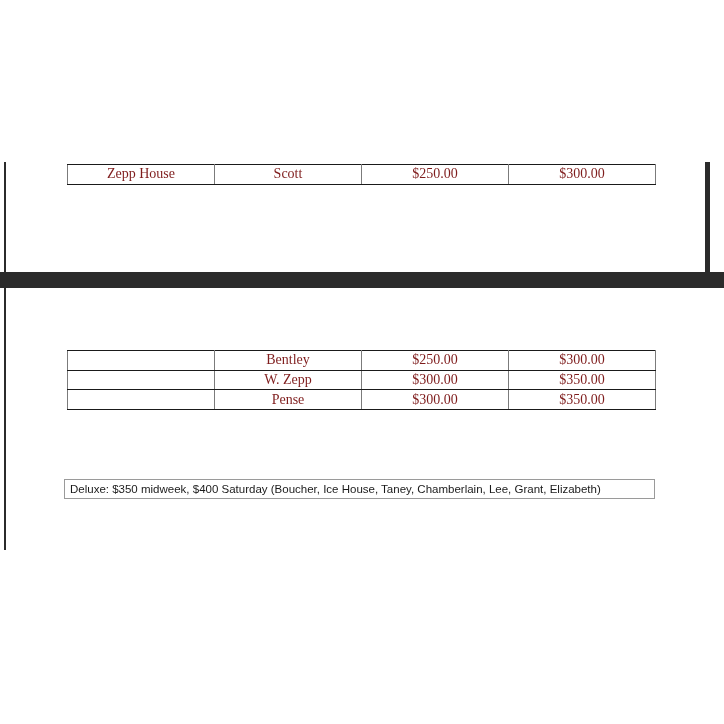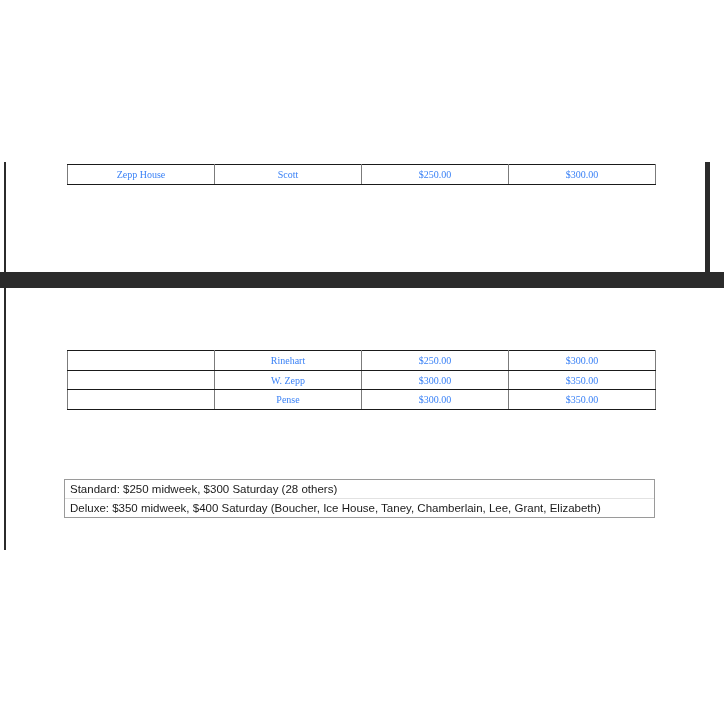--- a/index.html
+++ b/index.html
@@ -48,22 +48,22 @@
     height: 16px;
     background: #2b2b2b;
   }
 
   
   .rate-table {
     position: absolute;
     border-collapse: collapse;
     table-layout: fixed;
     font-family: "Liberation Serif", serif;
-    font-size: 10px;
-    color: #3b82f6;
+    font-size: 14px;
+    color: #7f1d1d;
     background: #ffffff;
   }
   .rate-table td {
     border: 1px solid #7b7b7b;
     border-top-color: #1a1a1a;
     border-bottom-color: #1a1a1a;
     text-align: center;
     vertical-align: middle;
     height: 18.7px;
     padding: 0 2px;
@@ -136,35 +136,34 @@
 <table class="rate-table" id="table-lower">
   <colgroup>
     <col class="col-house">
       <col class="col-unit">
       <col class="col-midweek">
       <col class="col-weekend">
   </colgroup>
   <tbody>
     <tr>
       <td></td>
-      <td>Rinehart</td>
+      <td>Bentley</td>
       <td>$250.00</td>
       <td>$300.00</td>
     </tr>
     <tr>
       <td></td>
       <td>W. Zepp</td>
       <td>$300.00</td>
       <td>$350.00</td>
     </tr>
     <tr>
       <td></td>
       <td>Pense</td>
       <td>$300.00</td>
       <td>$350.00</td>
     </tr>
   </tbody>
 </table>
 
 <div id="summary-box">
-  <div class="summary-row">Standard: $250 midweek, $300 Saturday (28 others)</div>
   <div class="summary-row">Deluxe: $350 midweek, $400 Saturday (Boucher, Ice House, Taney, Chamberlain, Lee, Grant, Elizabeth)</div>
 </div>
 
 </body></html>

